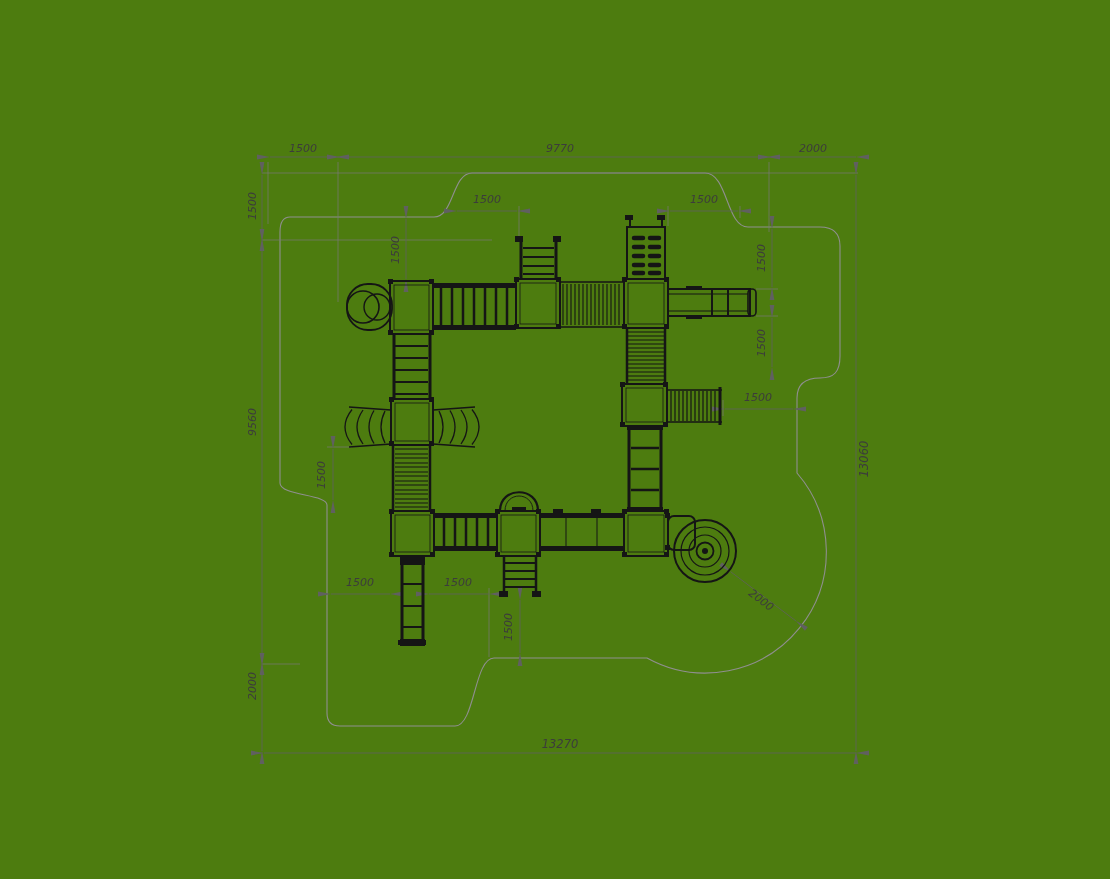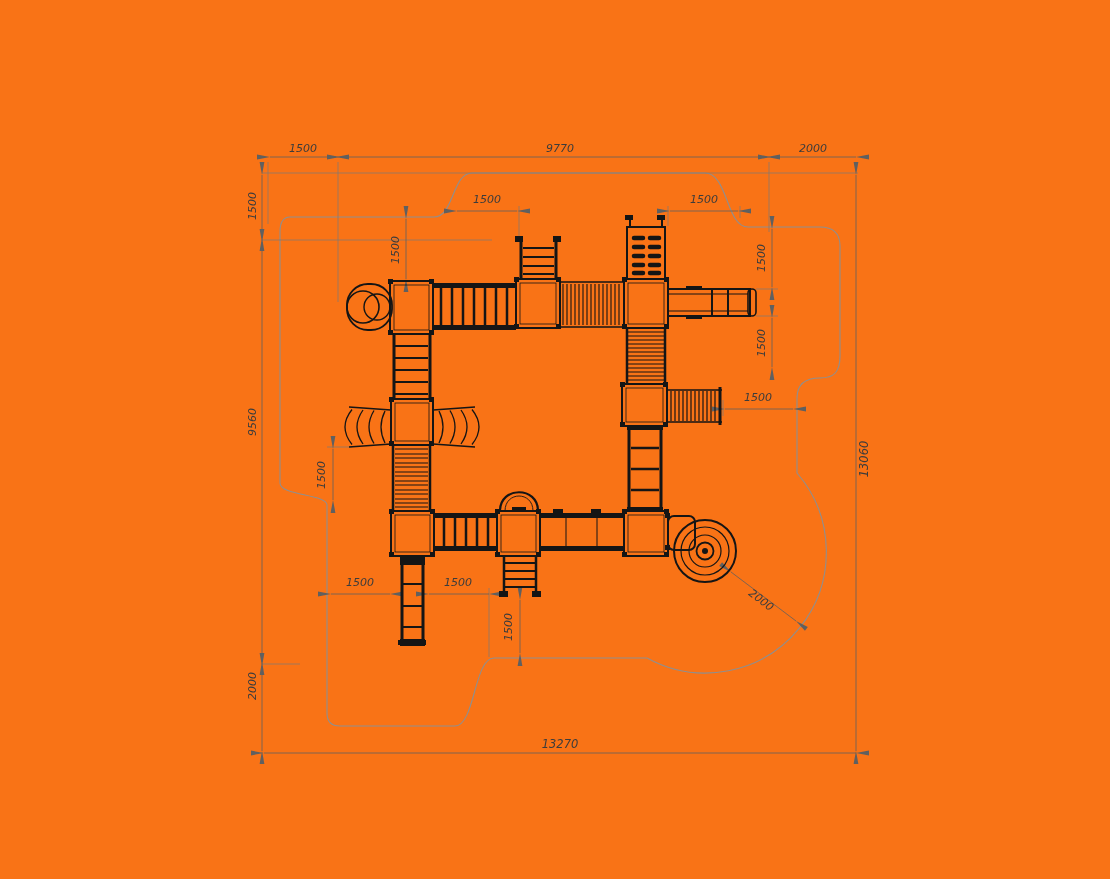--- a/index.html
+++ b/index.html
@@ -1,16 +1,16 @@
 <!DOCTYPE html>
 <html><head>
 <meta charset="utf-8">
 <style>
   html,body{margin:0;padding:0;background:#ffffff;}
-  .sheet{position:relative;width:1110px;height:879px;background:#f97316;overflow:hidden;
+  .sheet{position:relative;width:1110px;height:879px;background:#4d7c0f;overflow:hidden;
          font-family:"DejaVu Sans",sans-serif;text-decoration:underline;}
   svg text{font-family:"DejaVu Sans",sans-serif;font-style:italic;fill:#3c3c3c;}
   text.dim{font-size:11px;}
   text.dimbig{font-size:11.5px;}
 </style>
 </head>
 <body>
 
 <div class="sheet">
 <svg width="1110" height="879" viewBox="0 0 1110 879">

